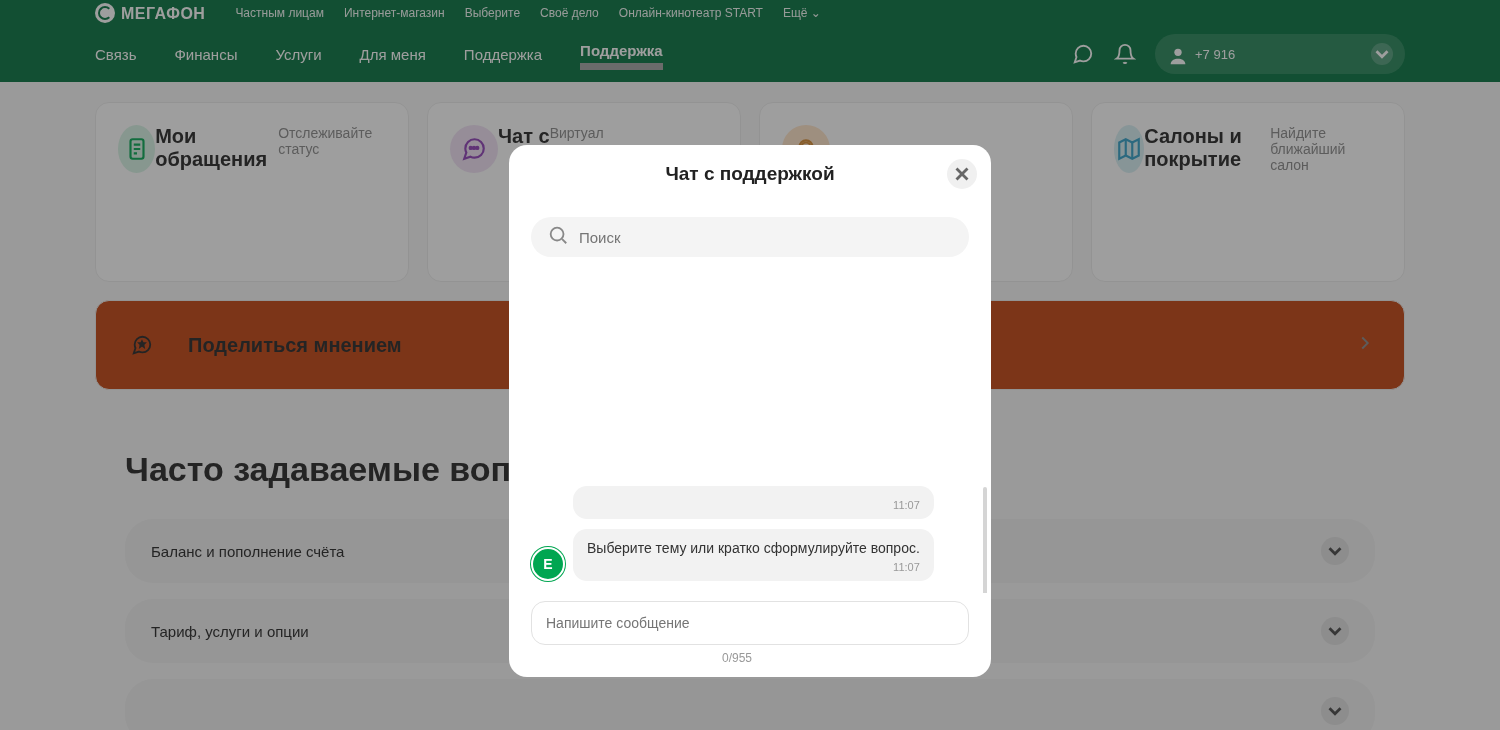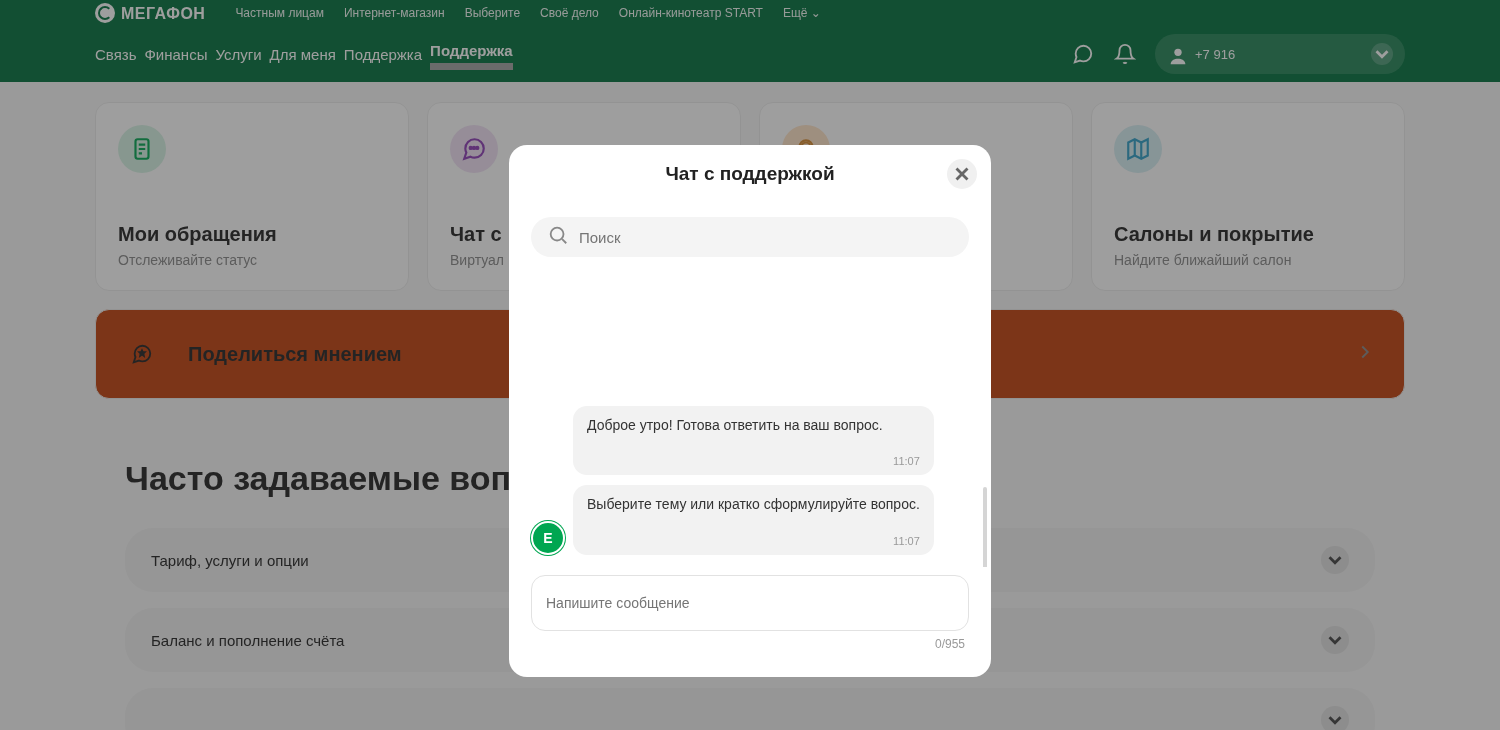--- a/index.html
+++ b/index.html
@@ -5,33 +5,33 @@
   *{box-sizing:border-box;margin:0;padding:0;font-family:-apple-system,BlinkMacSystemFont,"Segoe UI",Arial,sans-serif;}
   body{width:1500px;height:730px;overflow:hidden;background:#f8f8f8;position:relative;}
   
   .hdr{background:#00703c;color:#fff;}
   .hdr-row{max-width:1310px;margin:0 auto;display:flex;align-items:center;}
   .hdr-top{height:26px;font-size:12px;gap:20px;}
   .logo{display:flex;align-items:flex-end;gap:6px;font-weight:600;font-size:16px;letter-spacing:.5px;padding-right:10px;}
   .logo-icon{width:20px;height:20px;border-radius:50%;background:#fff;display:flex;align-items:center;justify-content:center;}
   .logo-icon::after{content:"";width:10px;height:10px;border:2px solid #00703c;border-radius:50%;border-right-color:transparent;}
   .top-link{cursor:pointer;opacity:.95;}
-  .hdr-bot{height:56px;font-size:15px;gap:8px;}
+  .hdr-bot{height:56px;font-size:15px;gap:38px;}
   .nav-item{cursor:pointer;padding:4px 0;}
   .nav-item.active{border-bottom:7px solid #a3a3a3;font-weight:700;}
   .hdr-right{margin-left:auto;display:flex;align-items:center;gap:18px;}
   .icon-btn{width:24px;height:24px;display:flex;align-items:center;justify-content:center;cursor:pointer;color:#fff;}
   .phone-pill{background:rgba(255,255,255,.14);border-radius:22px;height:40px;display:flex;align-items:center;padding:0 12px;gap:10px;min-width:250px;cursor:pointer;}
   .phone-pill .user-icn{width:18px;height:18px;}
   .phone-pill .num{font-size:13px;}
   .phone-pill .caret{margin-left:auto;width:22px;height:22px;border-radius:50%;background:rgba(255,255,255,.2);display:flex;align-items:center;justify-content:center;}
   
   .main{max-width:1310px;margin:0 auto;padding:20px 0;}
   .cards{display:flex;gap:18px;margin-bottom:18px;}
-  .card{flex:1;background:#fff;border:1px solid #ececec;border-radius:14px;padding:22px;min-height:180px;display:flex;flex-direction:column;cursor:pointer;}
+  .card{flex:1;background:#fff;border:1px solid #ececec;border-radius:14px;padding:22px;min-height:180px;display:flex;flex-direction:row;cursor:pointer;}
   .card-icn{width:48px;height:48px;border-radius:50%;display:flex;align-items:center;justify-content:center;margin-bottom:50px;}
   .card-icn.green{background:#d6f3e4;color:#00a651;}
   .card-icn.purple{background:#f0e1f5;color:#8e3db7;}
   .card-icn.orange{background:#ffe3c6;color:#d78a2f;}
   .card-icn.teal{background:#d6eef3;color:#2f9fc6;}
   .card-title{font-size:20px;font-weight:600;color:#222;margin-bottom:6px;}
   .card-sub{font-size:14px;color:#888;}
   .banner{background:#c2410c;border:1px solid #ececec;border-radius:14px;padding:26px 28px;display:flex;align-items:center;gap:28px;cursor:pointer;margin-bottom:60px;}
   .banner-icn{width:36px;height:36px;display:flex;align-items:center;justify-content:center;color:#222;}
   .banner-title{font-size:20px;font-weight:600;color:#222;}
@@ -47,26 +47,26 @@
   .modal-title{text-align:center;font-size:19px;font-weight:600;color:#222;margin-bottom:32px;}
   .close{position:absolute;top:14px;right:14px;width:30px;height:30px;border-radius:50%;background:#f0f0f0;display:flex;align-items:center;justify-content:center;cursor:pointer;color:#666;font-size:15px;}
   .search-wrap{margin:0 22px 10px;}
   .search{height:40px;background:#f4f4f4;border-radius:20px;display:flex;align-items:center;padding:0 16px;gap:10px;color:#888;}
   .search input{border:none;background:transparent;outline:none;font-size:15px;flex:1;color:#737373;}
   .chat-body{flex:1;overflow:auto;padding:0 22px;display:flex;flex-direction:column;justify-content:flex-end;position:relative;}
   .msg-row{display:flex;align-items:flex-end;gap:8px;margin-bottom:12px;}
   .avatar{width:34px;height:34px;border-radius:50%;background:#00a651;display:flex;align-items:center;justify-content:center;color:#fff;font-weight:700;font-size:14px;flex-shrink:0;border:2px solid #fff;box-shadow:0 0 0 1px #00a651;}
   .msg-col{display:flex;flex-direction:column;gap:10px;}
   .bubble{background:#f2f2f2;border-radius:14px;padding:10px 14px 6px;max-width:370px;font-size:14px;color:#333;line-height:1.35;}
-  .bubble .time{display:block;text-align:right;font-size:11px;color:#999;margin-top:20px;}
+  .bubble .time{display:block;text-align:right;font-size:11px;color:#999;margin-top:2px;}
   .scrollbar{position:absolute;right:4px;top:220px;width:4px;height:120px;background:#d5d5d5;border-radius:2px;}
   .input-row{margin:8px 22px 0;}
-  .input-box{border:1px solid #e2e2e2;border-radius:14px;height:56px;display:flex;align-items:center;padding:0 14px;}
+  .input-box{border:1px solid #e2e2e2;border-radius:14px;height:44px;display:flex;align-items:center;padding:0 14px;}
   .input-box input{border:none;outline:none;font-size:14px;flex:1;color:#333;}
-  .counter{font-size:12px;color:#999;text-align:right;margin:6px 26px 14px 0;}
+  .counter{font-size:12px;color:#999;text-align:center;margin:6px 26px 0 0;}
   svg{width:22px;height:22px;}
   .card-icn svg{width:26px;height:26px;}
 </style>
 </head>
 <body>
 
 <div class="hdr">
   <div class="hdr-row hdr-top">
     <div class="logo">
       <span class="logo-icon"></span>
@@ -175,29 +175,29 @@
     <span class="chev">
       <svg viewBox="0 0 24 24" width="18" height="18" fill="none" stroke="currentColor" stroke-width="2">
           <polyline points="9 18 15 12 9 6"></polyline>
         </svg>
     </span>
   </div>
 
   <div class="faq-title">Часто задаваемые вопро</div>
   <div class="faq-list">
     <div class="faq-item">
-      <span class="label">Тариф, услуги и опции</span>
+      <span class="label">Баланс и пополнение счёта</span>
       <span class="btn">
           <svg viewBox="0 0 24 24" width="14" height="14" fill="none" stroke="currentColor" stroke-width="3">
             <polyline points="6 9 12 15 18 9"></polyline>
           </svg>
         </span>
     </div>
     <div class="faq-item">
-      <span class="label">Баланс и пополнение счёта</span>
+      <span class="label">Тариф, услуги и опции</span>
       <span class="btn">
           <svg viewBox="0 0 24 24" width="14" height="14" fill="none" stroke="currentColor" stroke-width="3">
             <polyline points="6 9 12 15 18 9"></polyline>
           </svg>
         </span>
     </div>
     <div class="faq-item">
       <span class="btn">
           <svg viewBox="0 0 24 24" width="14" height="14" fill="none" stroke="currentColor" stroke-width="3">
             <polyline points="6 9 12 15 18 9"></polyline>
@@ -226,21 +226,20 @@
         </span>
         <input type="text" placeholder="Поиск" style="">
       </div>
     </div>
     <div class="chat-body">
       <div class="scrollbar"></div>
       <div class="msg-row">
         <div class="avatar">E</div>
         <div class="msg-col">
           <div class="bubble">
-            <span>Доброе утро! Готова ответить на ваш вопрос.</span>
             <span class="time">11:07</span>
           </div>
           <div class="bubble">
             <span>Выберите тему или кратко сформулируйте вопрос.</span>
             <span class="time">11:07</span>
           </div>
         </div>
       </div>
     </div>
     <div class="input-row">

